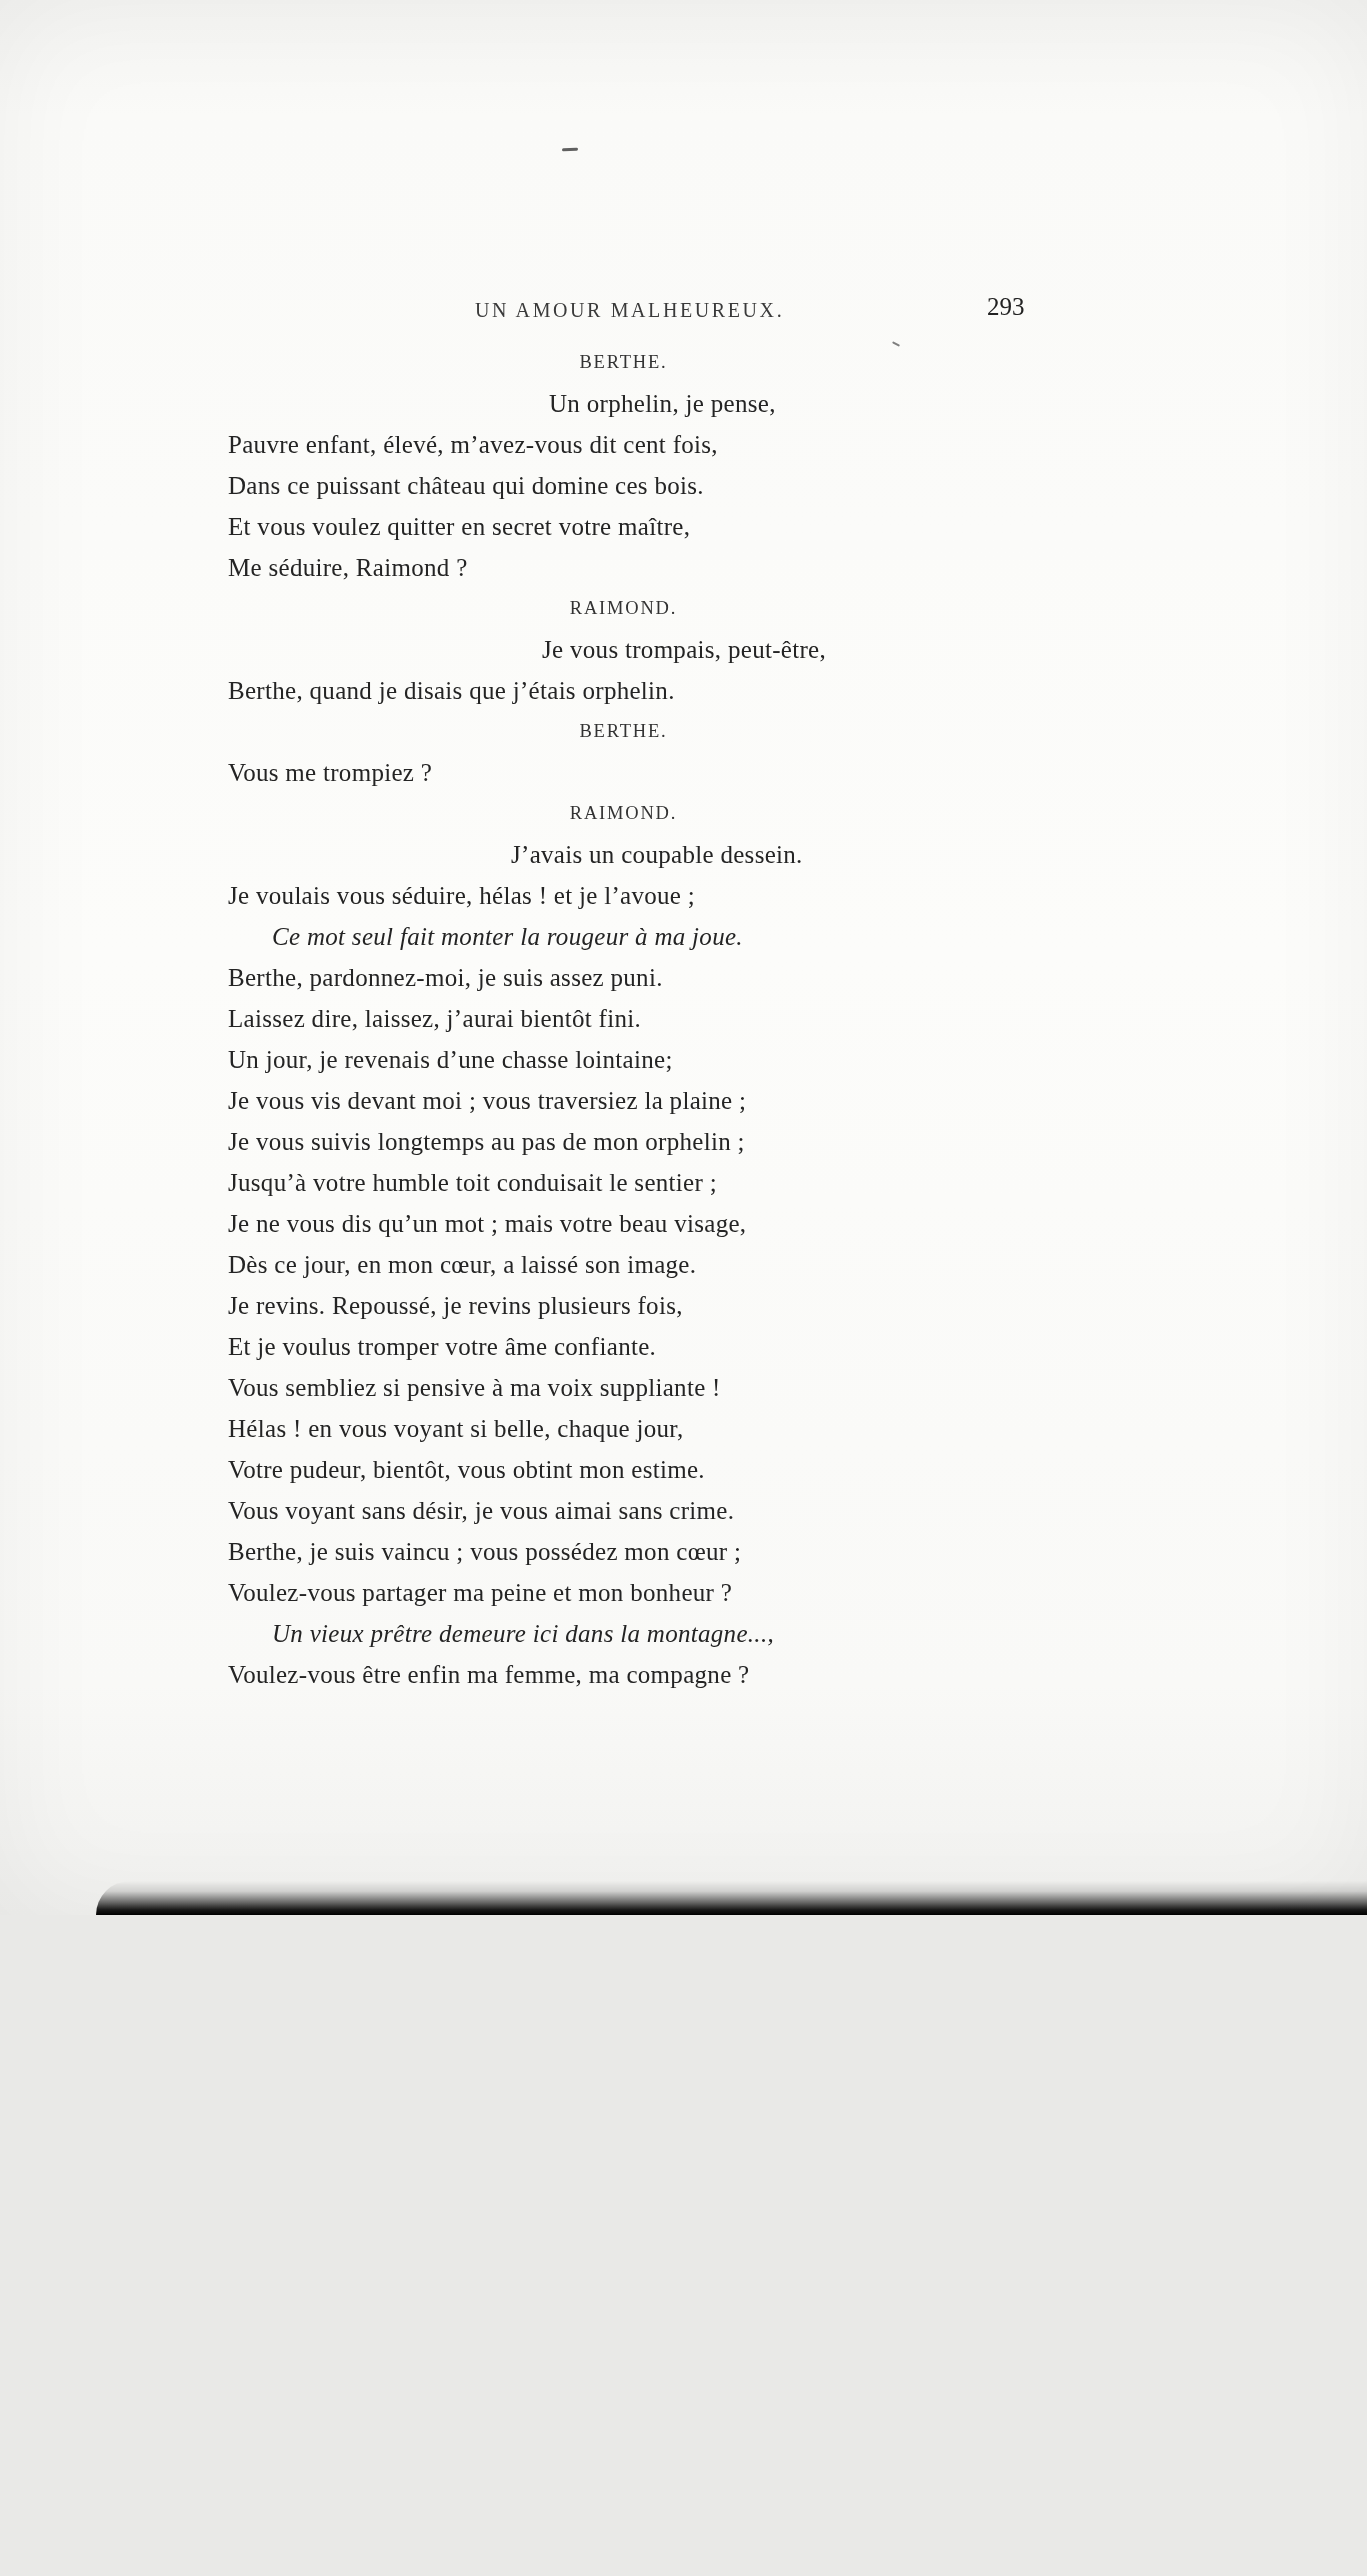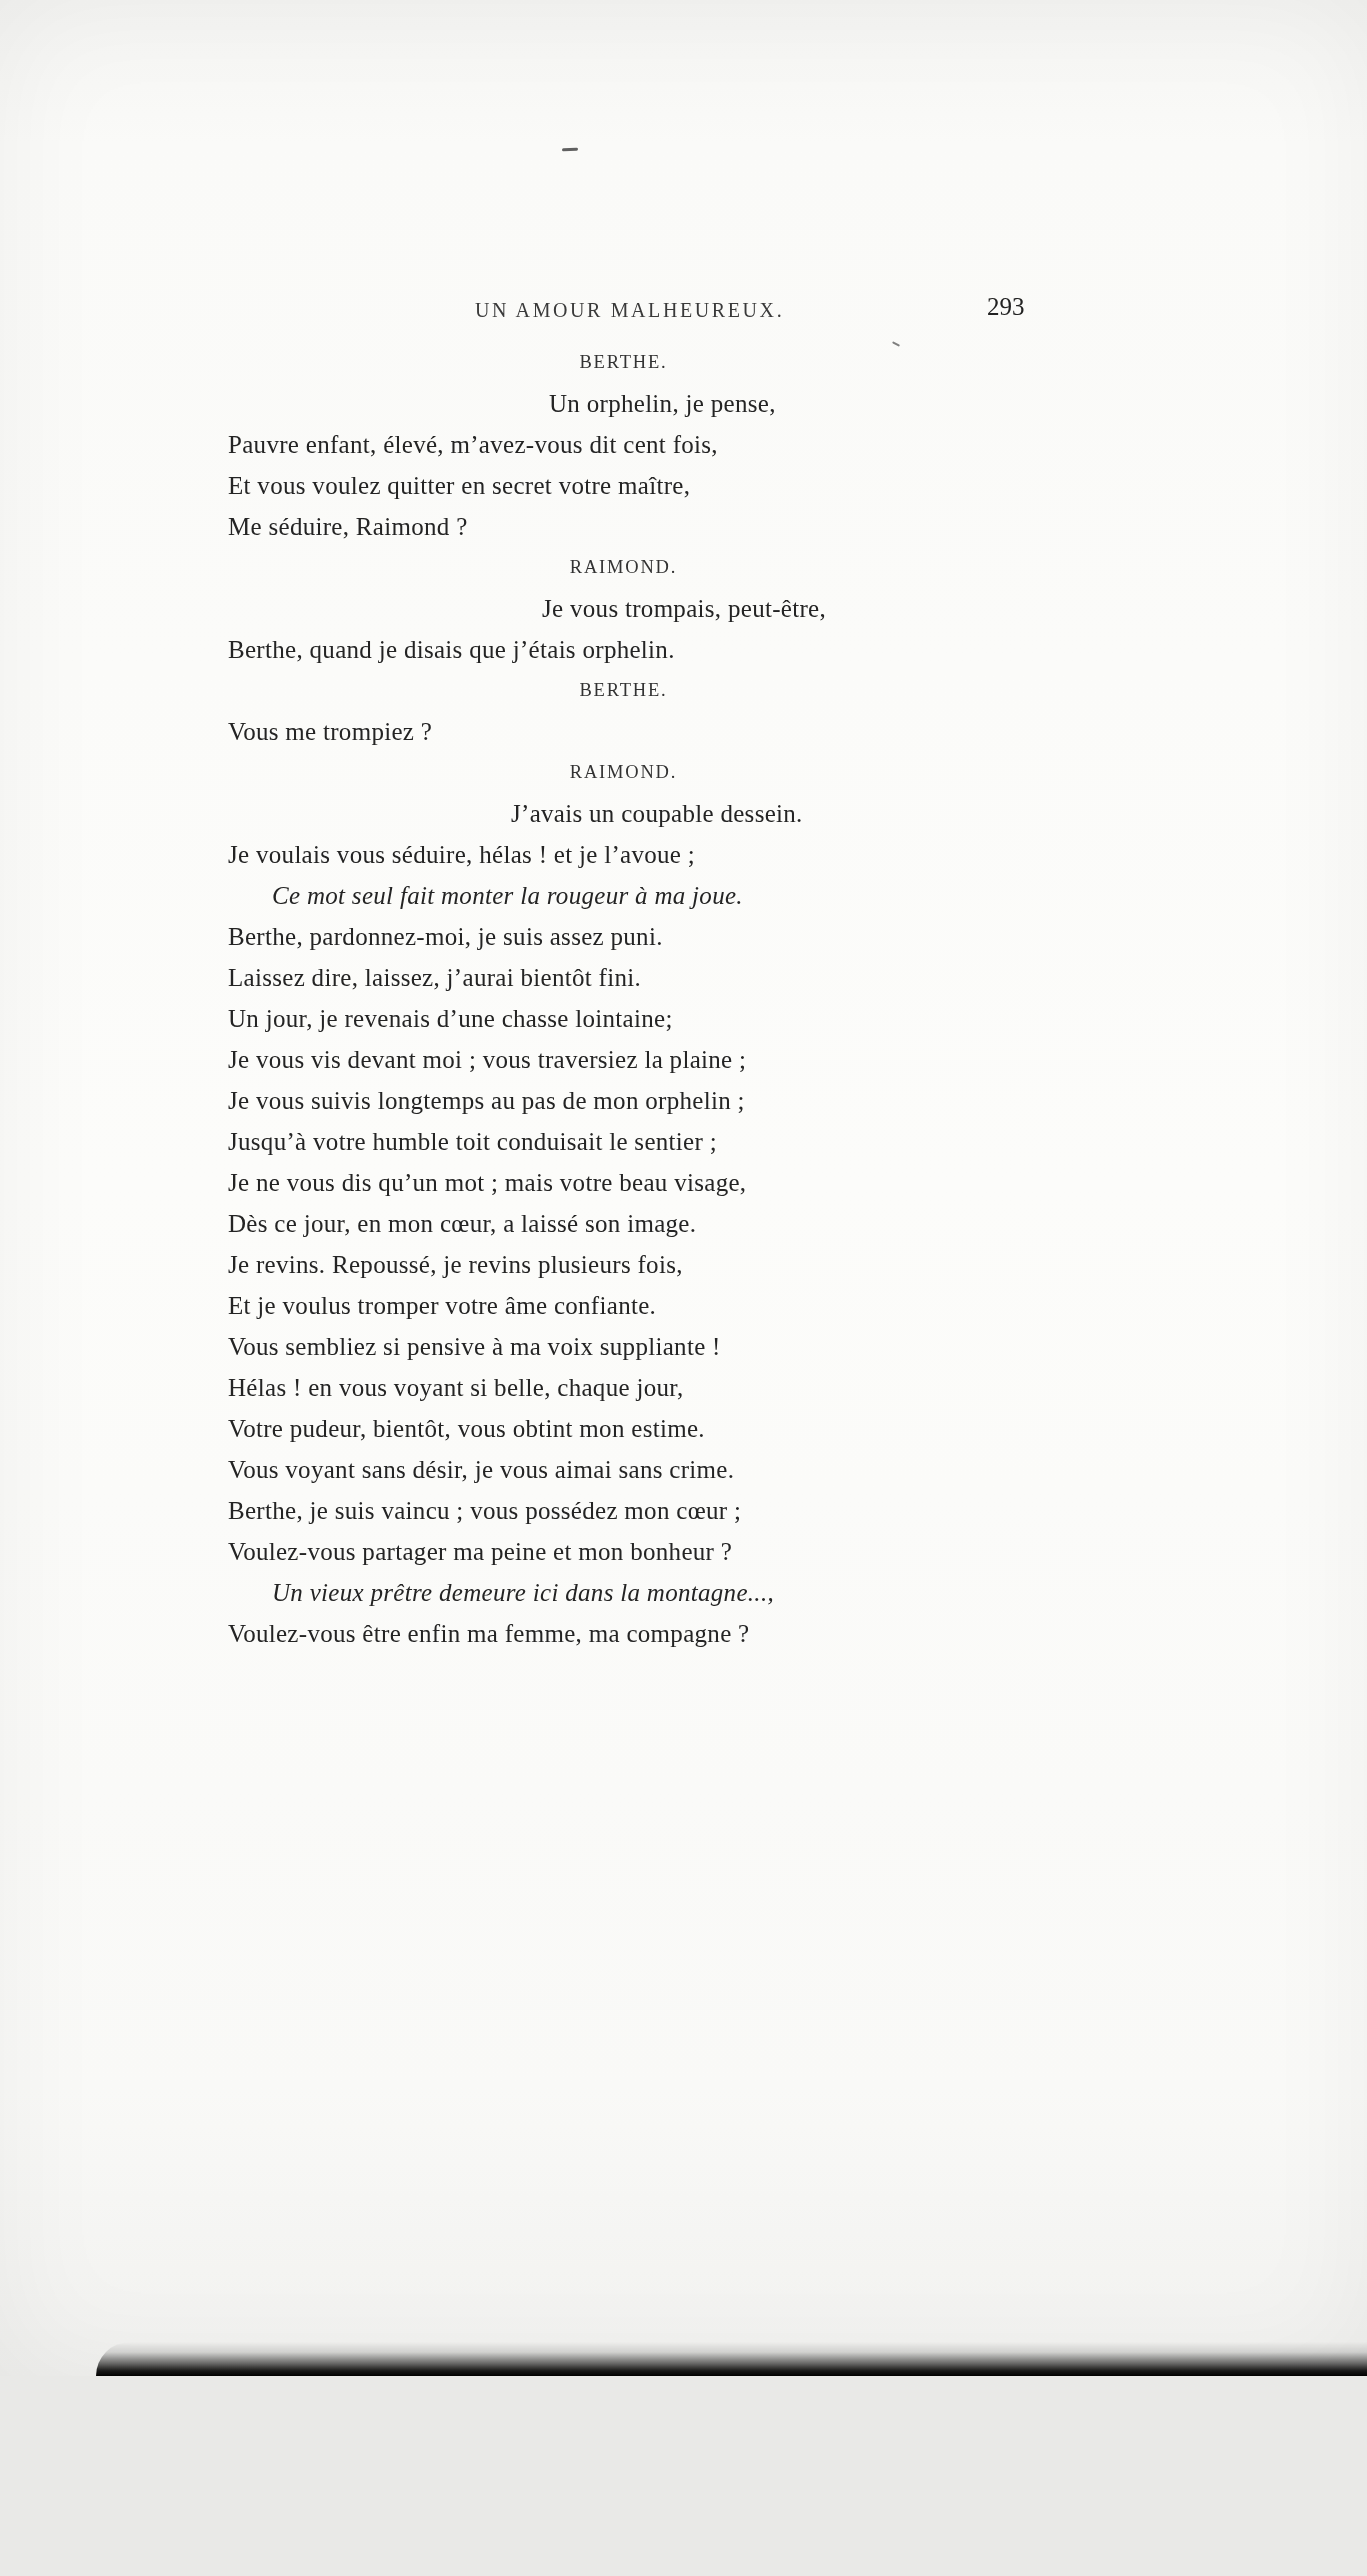--- a/index.html
+++ b/index.html
@@ -1,18 +1,18 @@
 <!DOCTYPE html>
 <html style="font-size:12px"><head>
 <meta charset="utf-8">
 <style>
   html,body { margin:0; padding:0; background:#e9e9e7; }
   .page {
     position:relative;
-    width:1368px; height:2376px;
+    width:1368px; height:1915px;
     margin:0 auto;
     background: linear-gradient(180deg,#f5f5f3 0%, #fafaf8 6%, #fcfcfa 50%, #f9f9f7 88%, #f1f1ef 100%);
     box-shadow: inset 0 0 118px rgba(0,0,0,0.05);
     overflow:hidden;
     font-family:"Liberation Serif","DejaVu Serif",serif;
     color:#262626;
   }
   .running-title {
     position:absolute; top:299px; left:475px;
     font-size:20px; letter-spacing:2.6px; color:#3a3a3a;
@@ -70,20 +70,21 @@
   <div class="running-title">UN AMOUR MALHEUREUX.</div>
   <div class="page-number">293</div>
 
   <div class="mark-tick"></div>
 
   <div class="text-block">
 
     <div class="speaker">BERTHE.</div>
     <div class="vline ind-a">Un orphelin, je pense,</div>
     <div class="vline">Pauvre enfant, élevé, m’avez-vous dit cent fois,</div>
+    <div class="vline">Dans ce puissant château qui domine ces bois.</div>
     <div class="vline">Et vous voulez quitter en secret votre maître,</div>
     <div class="vline">Me séduire, Raimond ?</div>
 
     <div class="speaker">RAIMOND.</div>
     <div class="vline ind-b">Je vous trompais, peut-être,</div>
     <div class="vline">Berthe, quand je disais que j’étais orphelin.</div>
 
     <div class="speaker">BERTHE.</div>
     <div class="vline">Vous me trompiez ?</div>
 

